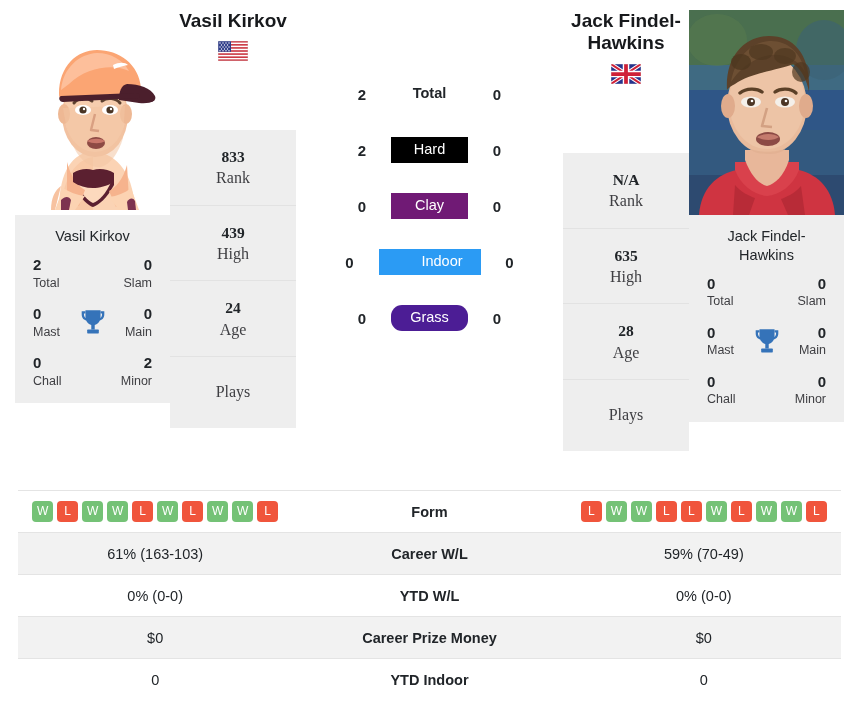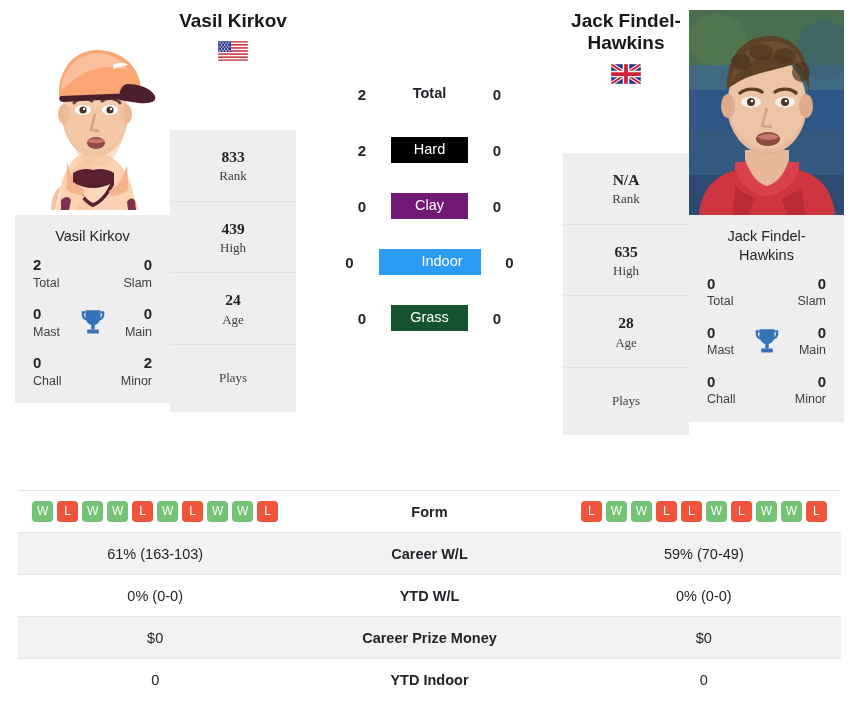--- a/index.html
+++ b/index.html
@@ -100,21 +100,21 @@
     border-bottom: 1px solid #e2e2e2;
   }
   .rank-cell:last-child { border-bottom: none; }
   .rank-val {
     font-size: 15.5px;
     font-weight: bold;
     color: #212529;
     line-height: 1.3;
   }
   .rank-lab {
-    font-size: 13px;
+    font-size: 16px;
     color: #3e3e42;
     line-height: 1.35;
   }
   .rank-cell.plays { padding: 24px 4px 25px 4px; }
 
   
   .name-head {
     width: 126px;
     position: absolute;
     text-align: center;
@@ -357,21 +357,21 @@
         <div class="sbadge" id="badge-clay" style="background: #701a75;">Clay</div>
         <div class="sval">0</div>
       </div>
       <div class="srow">
         <div class="sval">0</div>
         <div class="sbadge" id="badge-indoor" style="background: rgb(43, 155, 244); padding-left: 25px;">Indoor</div>
         <div class="sval">0</div>
       </div>
       <div class="srow">
         <div class="sval">0</div>
-        <div class="sbadge" id="badge-grass" style="background: #14532d;">Grass</div>
+        <div class="sbadge" id="badge-grass" style="background: #4c1d95; border-radius: 11px;">Grass</div>
         <div class="sval">0</div>
       </div>
     </div>
 
     <div class="rank-col right-side" style="position:relative;">
       <div class="name-head" style="top:0; left:0; width:126px;">
         <div class="name-title">Jack Findel-
 Hawkins</div>
         <span class="flag">
           <svg width="30" height="20" viewBox="0 0 60 40" xmlns="http://www.w3.org/2000/svg">

